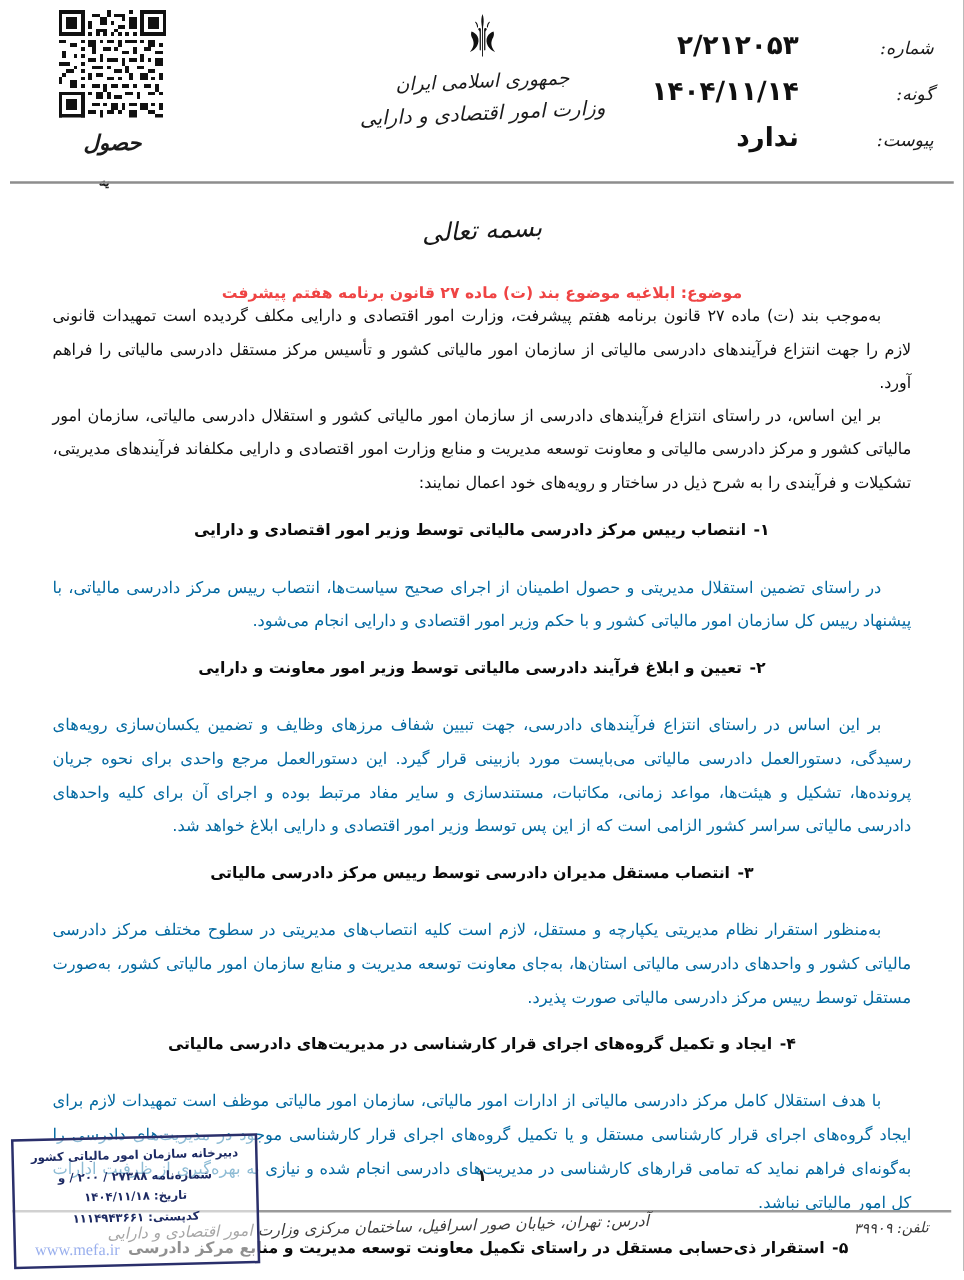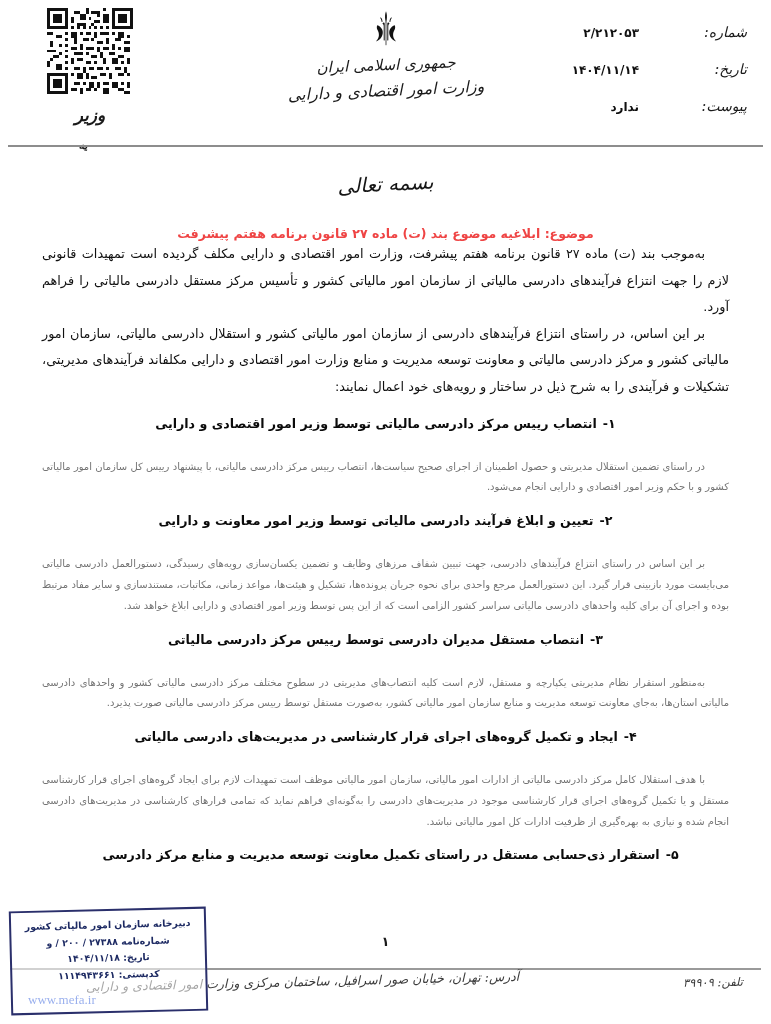--- a/index.html
+++ b/index.html
@@ -120,21 +120,21 @@
     width: 86px;
     text-align: right;
     font-family: "DejaVu Serif", "Liberation Serif", serif;
     font-style: italic;
     font-size: 14px;
     color: #1a1a1a;
     padding-left: 6px;
   }
   .meta-val {
     font-family: "DejaVu Sans", sans-serif;
-    font-size: 12px;
+    font-size: 21px;
     font-weight: 700;
     color: #101010;
     letter-spacing: 0.4px;
     padding-right: 22px;
     white-space: nowrap;
   }
 
   .header-rule {
     position: absolute;
     left: 8px;
@@ -194,24 +194,24 @@
     letter-spacing: -0.1px;
     margin-bottom: 2px;
   }
   .clause-num {
     font-weight: 700;
     white-space: nowrap;
   }
   .clause-title { white-space: nowrap; text-align: center; }
 
   .clause-body {
-    font-size: 10px;
+    font-size: 13px;
     line-height: 2.08;
     text-align: justify;
-    color: #737373;
+    color: #0369a1;
     text-indent: 24px;
     margin-top: 26px;
   }
 
   
   .clause-last {
     margin-top: 14px;
   }
   .clause-last .clause-head {
     justify-content: center;
@@ -439,21 +439,21 @@
               <rect x="11" y="27" width="1" height="2"></rect>
             <rect x="13" y="27" width="2" height="1"></rect>
               <rect x="16" y="27" width="1" height="1"></rect>
             <rect x="19" y="27" width="2" height="2"></rect>
               <rect x="24" y="27" width="2" height="1"></rect>
             <rect x="26" y="28" width="2" height="1"></rect>
           </g>
         </svg>
       </div>
       <div class="minister-label">
-        <span>وزیر</span>
+        <span>حصول</span>
         <span class="tail">یه</span>
       </div>
     </div>
 
     <div class="emblem-block">
       <div class="emblem">
         <svg viewBox="0 0 64 68" aria-hidden="true">
           <g fill="#111">
             <path d="M32 2 c1.6 4 1.9 9 1.2 13.5 c-.3 2 -.6 4 -.6 6.2 l0 34.5 c0 1.4 -1.2 1.4 -1.2 0 l0 -34.5 c0 -2.2 -.3 -4.2 -.6 -6.2 C30.1 11 30.4 6 32 2 z"></path>
             <path d="M28.4 20.2 c.9 0 1.5 .9 1.5 2.2 l0 26 c0 1.2 -1.6 1.2 -1.6 0 l0 -22.3 c0 -1.6 -.5 -2.6 -1.4 -3.3 c-.8 -.6 -.5 -2.6 1.5 -2.6 z"></path>
@@ -468,21 +468,21 @@
       <div class="org-line-1">جمهوری اسلامی ایران</div>
       <div class="org-line-2">وزارت امور اقتصادی و دارایی</div>
     </div>
 
     <div class="meta-block">
       <div class="meta-row">
         <div class="meta-key">شماره:</div>
         <div class="meta-val">۲/۲۱۲۰۵۳</div>
       </div>
       <div class="meta-row">
-        <div class="meta-key">تاریخ:</div>
+        <div class="meta-key">گونه:</div>
         <div class="meta-val">۱۴۰۴/۱۱/۱۴</div>
       </div>
       <div class="meta-row">
         <div class="meta-key">پیوست:</div>
         <div class="meta-val">ندارد</div>
       </div>
     </div>
 
     <div class="header-rule"></div>
   </div>

